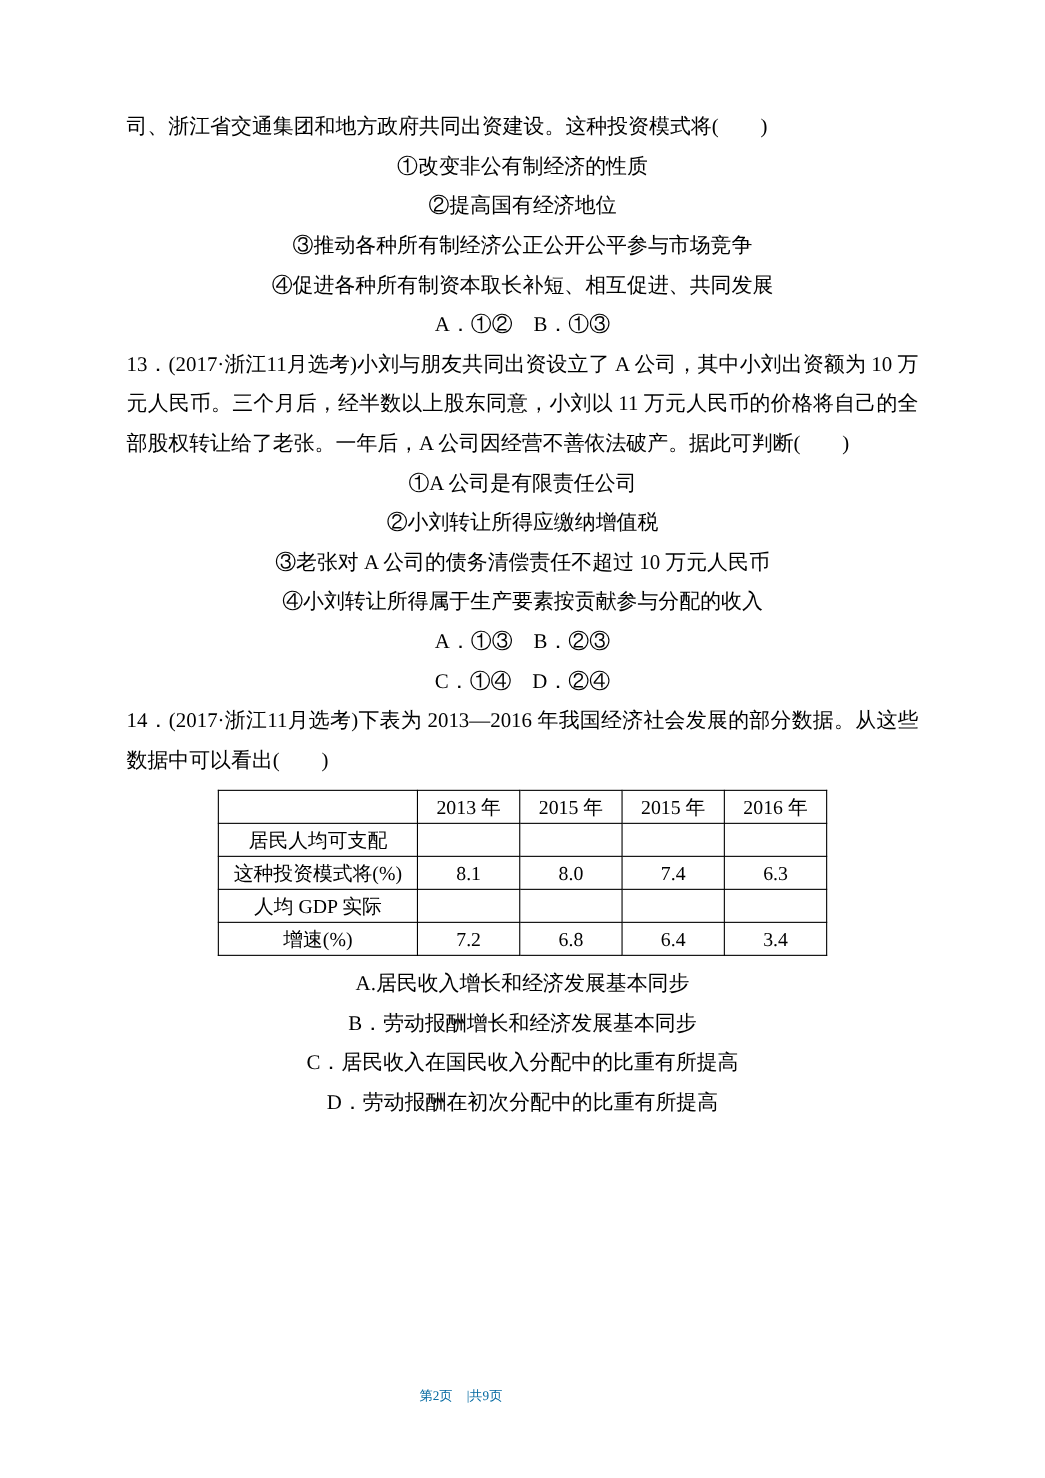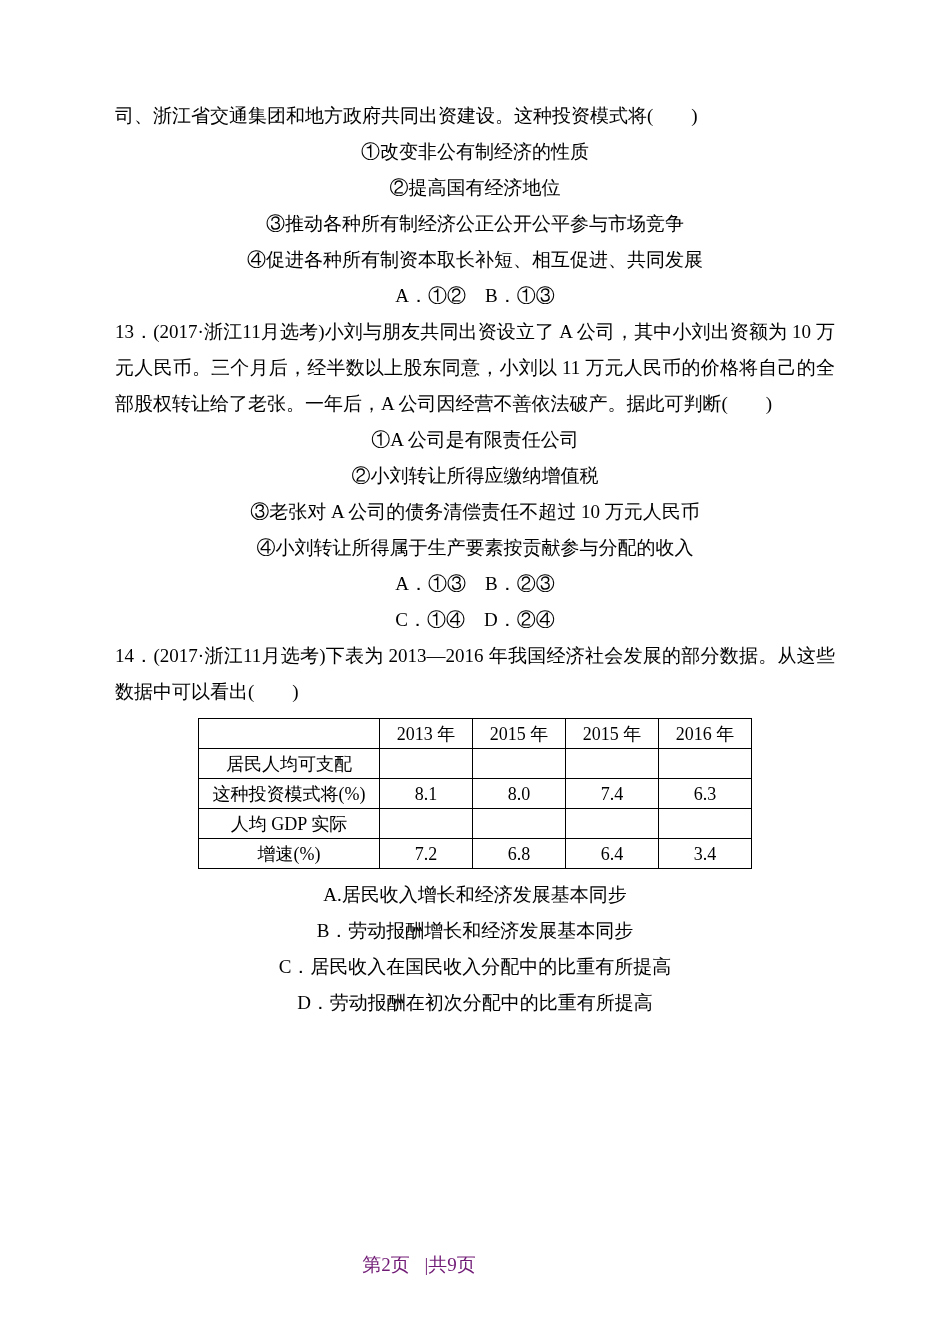--- a/index.html
+++ b/index.html
@@ -50,22 +50,22 @@
     white-space: nowrap;
   }
   .qtable td.label { width: 168px; }
   .qtable td.year  { width: 80px; }
   .footer {
     position: absolute;
     left: 0;
     right: 0;
     bottom: 66px;
     text-align: center;
-    font-size: 19px;
-    color: #701a75;
+    font-size: 12px;
+    color: #0369a1;
   }
   .footer .total {
     margin-left: 10px;
   }
 </style>
 </head>
 <body>
 
 <div class="page">
   <main class="content">

